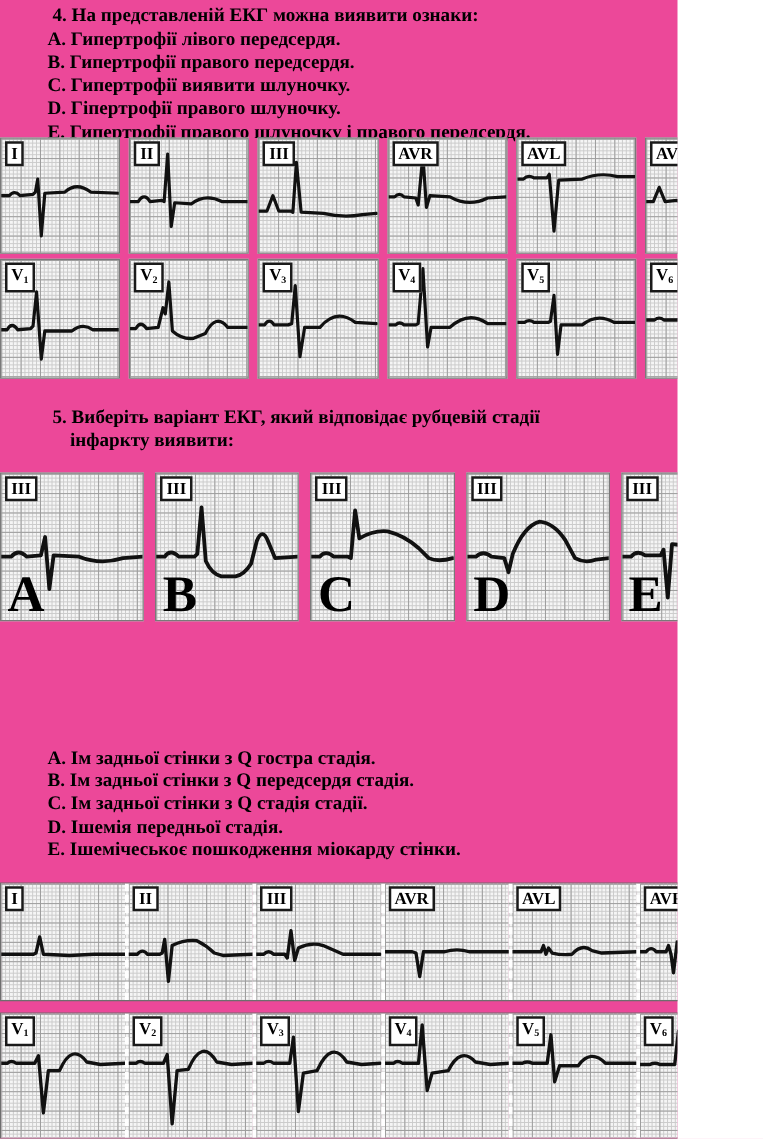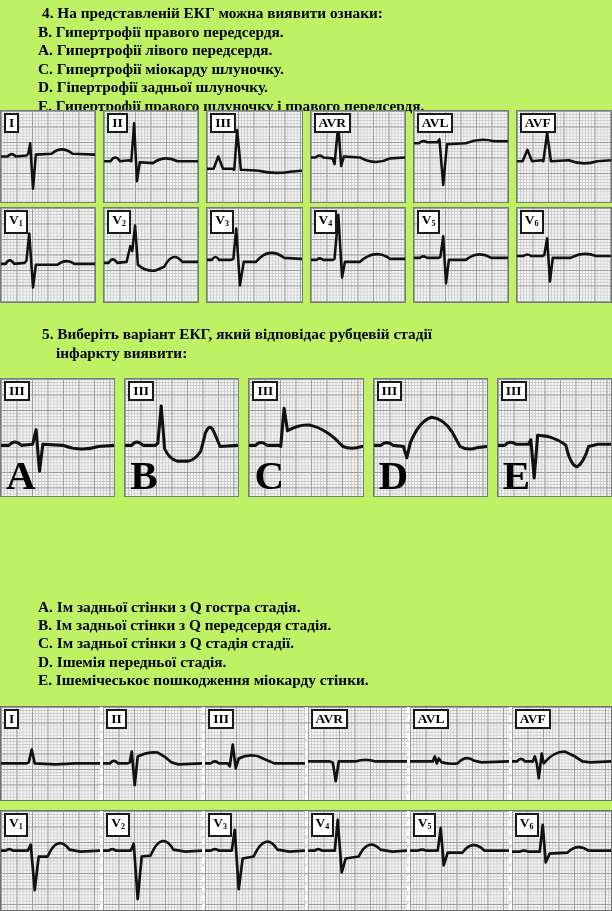--- a/index.html
+++ b/index.html
@@ -1,16 +1,16 @@
 <!DOCTYPE html>
 <html><head>
 <meta charset="utf-8">
 <style>
   html,body{margin:0;padding:0;background:#fff;}
-  #page{position:relative;width:612px;height:911px;background:#bef264;overflow:hidden;
+  #page{position:relative;width:542px;height:911px;background:#ec4899;overflow:hidden;
         font-family:"Liberation Serif",serif;}
   .qtext{position:absolute;left:0;right:6px;color:#000;font-weight:bold;
          font-size:15.3px;line-height:18.5px;}
   .qline{white-space:nowrap;}
   .qtitle{padding-left:4px;}
   
   .ecg-row{position:absolute;left:0;width:612px;display:flex;box-sizing:border-box;}
   .ecg-row.gapped{gap:7px;}
   .ecg-row.stripped{border:1px solid #6e6e6e;}
   .panel{position:relative;flex:1 1 0;box-sizing:border-box;
@@ -31,24 +31,24 @@
   .variant-letter{position:absolute;bottom:1px;left:5px;z-index:2;font-weight:bold;
                   font-size:41px;line-height:0.95;color:#000;}
 </style>
 </head>
 <body>
 
 <div id="page">
 
   <div class="qtext" style="top:4px;left:38px;">
     <div class="qline qtitle">4. На представленій ЕКГ можна виявити ознаки:</div>
+    <div class="qline">А. Гипертрофії лівого передсердя.</div>
     <div class="qline">В. Гипертрофії правого передсердя.</div>
-    <div class="qline">А. Гипертрофії лівого передсердя.</div>
-    <div class="qline">С. Гипертрофії міокарду шлуночку.</div>
-    <div class="qline">D. Гіпертрофії задньої шлуночку.</div>
+    <div class="qline">С. Гипертрофії виявити шлуночку.</div>
+    <div class="qline">D. Гіпертрофії правого шлуночку.</div>
     <div class="qline">Е. Гипертрофії правого шлуночку і правого передсердя.</div>
   </div>
 
   <div class="ecg-row gapped" style="top:110px;height:93px;">
       <div class="panel">
         <span class="lead-label">I</span>
         <svg viewBox="0 0 100 96" preserveAspectRatio="none">
           <path d="M0,48 L7,48 Q11,43 16,48 L27,47 L29,45 L31,34 L34,82 L37,46 L54,45 Q64,36 76,45 L100,46" fill="none" stroke="#111111" stroke-width="2.7" stroke-linecap="round" stroke-linejoin="round"></path>
         </svg>
       </div>

